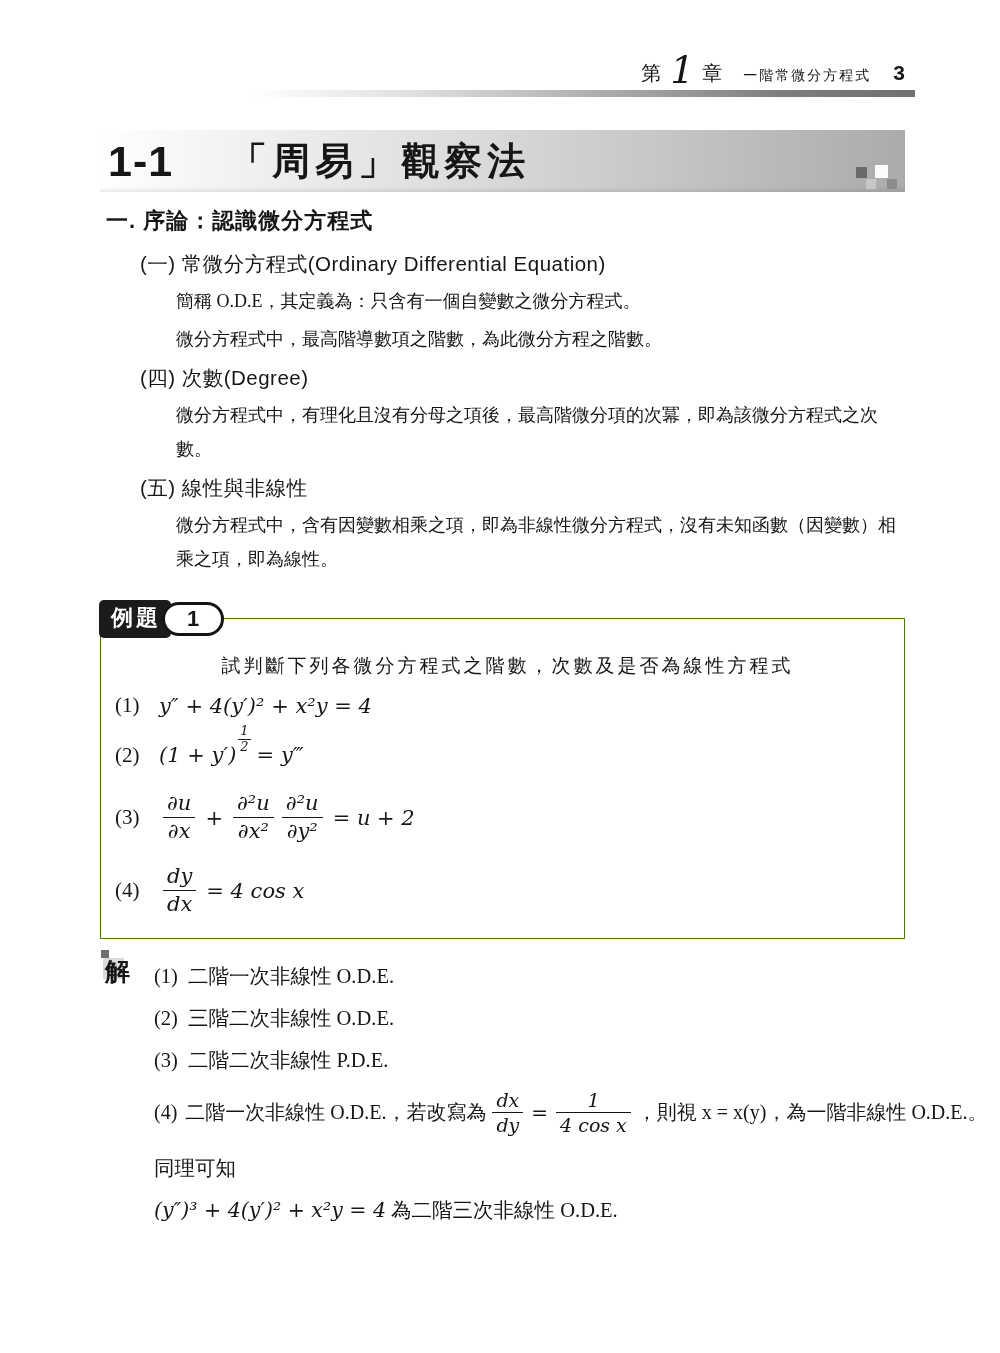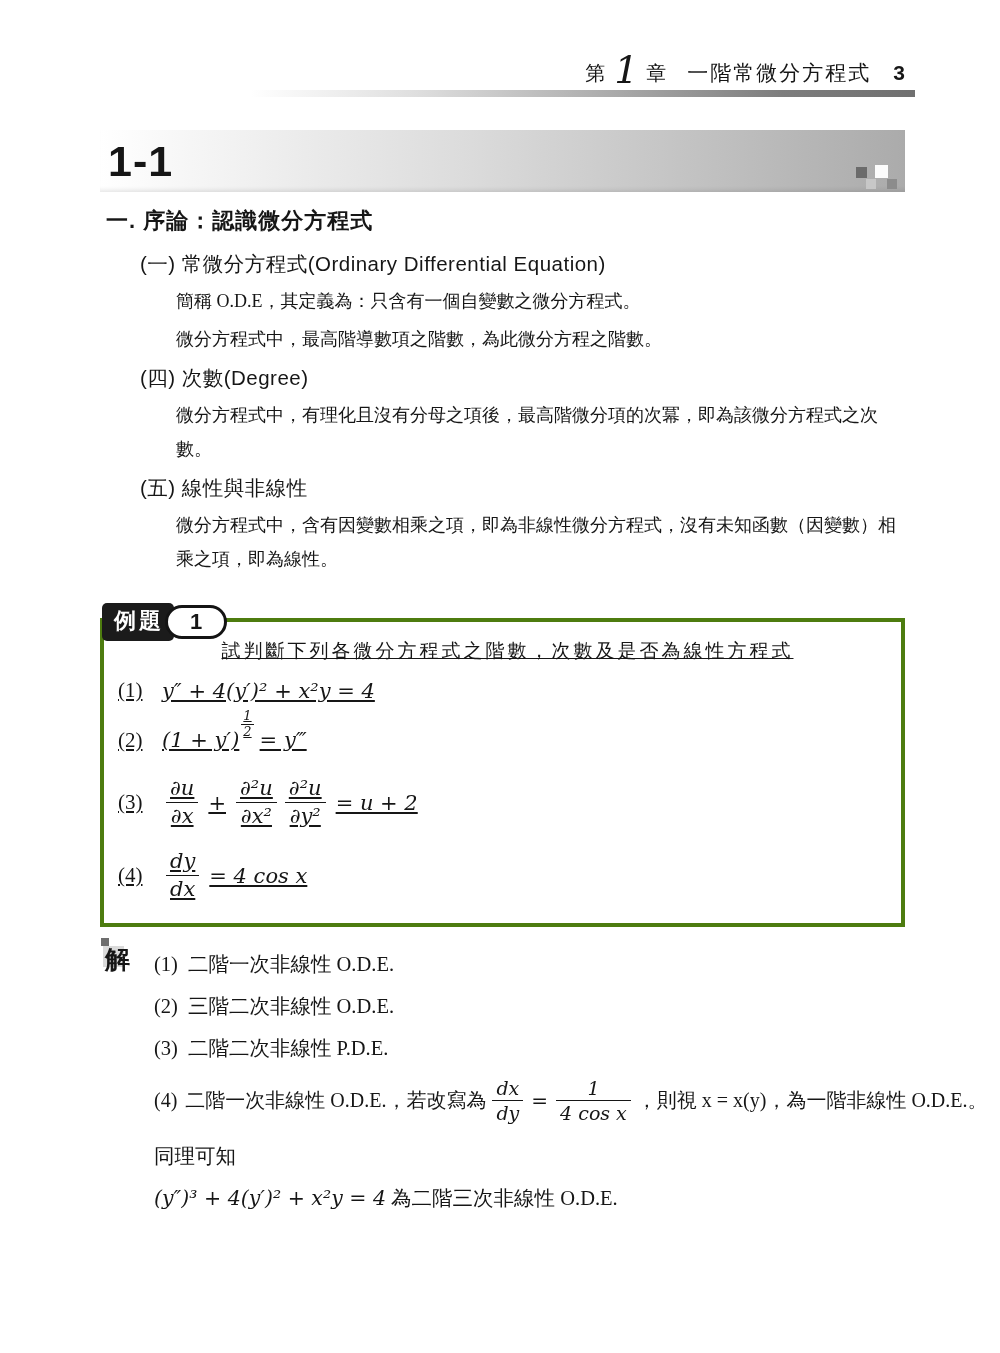--- a/index.html
+++ b/index.html
@@ -13,21 +13,21 @@
   .header {
     position:absolute; top:48px; right:95px;
     display:flex; align-items:baseline;
     font-family:"Liberation Sans", sans-serif;
   }
   .chapter-prefix, .chapter-suffix { font-size:20px; letter-spacing:1px; }
   .chapter-number {
     font-family:"DejaVu Serif", serif; font-style:italic;
     font-size:38px; line-height:1; margin:0 8px; position:relative; top:3px;
   }
-  .chapter-title { font-size:21px; letter-spacing:2px; margin-left:20px; }
+  .chapter-title { font-size:14px; letter-spacing:2px; margin-left:20px; }
   .page-number { font-size:21px; font-weight:bold; margin-left:22px; }
   .header-rule {
     position:absolute; top:90px; left:250px; width:665px; height:7px;
     background:linear-gradient(to right, rgba(125,125,125,0) 0%, rgba(125,125,125,0.25) 25%, #7d7d7d 80%, #707070 100%);
   }
 
   
   .section-bar {
     position:absolute; top:130px; left:100px; width:805px; height:62px;
     background:linear-gradient(90deg, #ffffff 0%, #f7f7f7 10%, #dcdcdc 45%, #ababab 100%);
@@ -62,24 +62,23 @@
   }
   .item-label { margin-right:6px; }
   .item-body {
     font-family:"Liberation Serif", serif; font-size:18px;
     padding-left:76px; line-height:34px; margin:0 0 4px;
   }
 
   
   .ex-wrap { position:relative; margin-top:42px; }
   .ex-box {
-    border:4px solid #4d7c0f;
-    padding:16px 10px 16px 14px;
+    border:1px solid #4d7c0f;
+    padding:34px 10px 16px 14px;
     position:relative;
-    text-decoration:underline;
   }
   .ex-header {
     position:absolute; top:-19px; left:-2px;
     display:flex; align-items:center;
   }
   .ex-label {
     background:#1b1b1b; color:#ffffff;
     font-family:"Liberation Sans", sans-serif; font-weight:bold;
     font-size:22px; letter-spacing:3px;
     padding:3px 10px 5px 12px; border-radius:5px;
@@ -140,20 +139,21 @@
     <span class="chapter-prefix">第</span>
     <span class="chapter-number">1</span>
     <span class="chapter-suffix">章</span>
     <span class="chapter-title">一階常微分方程式</span>
     <span class="page-number">3</span>
   </div>
   <div class="header-rule"></div>
 
   <div class="section-bar">
     <span class="section-number">1-1</span>
+    <span class="section-title">「周易」觀察法</span>
     <span class="deco-sq d1"></span>
     <span class="deco-sq d2"></span>
     <span class="deco-sq d3"></span>
     <span class="deco-sq d4"></span>
   </div>
 
   <div class="content">
 
     <div class="intro-heading">一. 序論：認識微分方程式</div>
 

